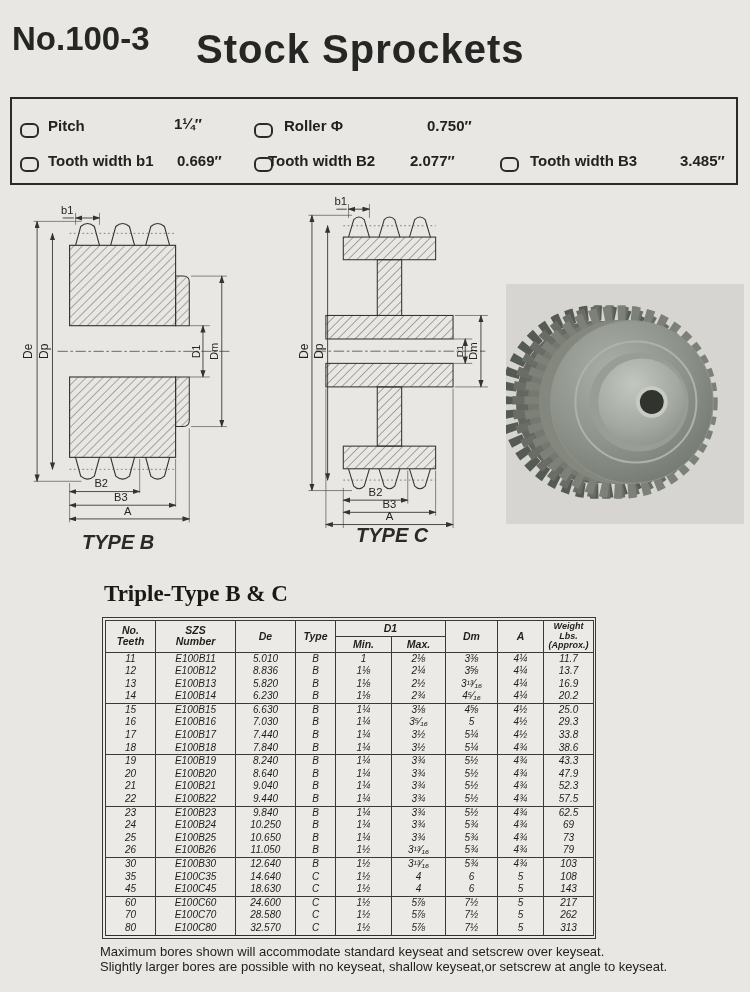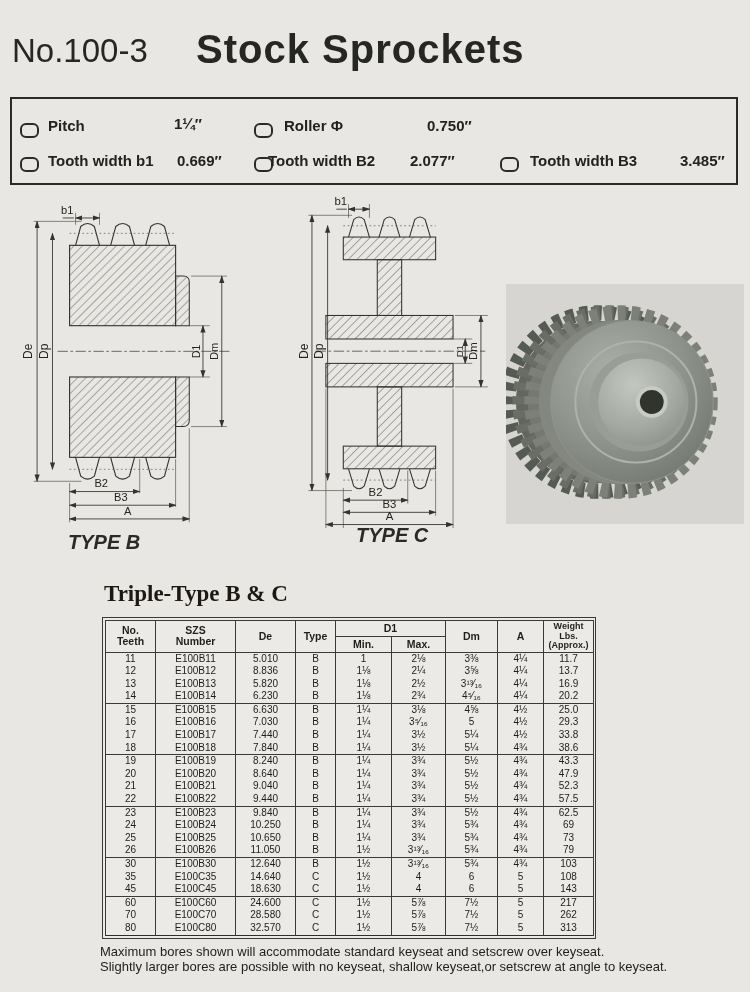--- a/index.html
+++ b/index.html
@@ -1,29 +1,29 @@
 <!DOCTYPE html>
 <html><head>
 <meta charset="utf-8">
 <style>
   html,body{margin:0;padding:0;background:#cfcecb;}
   #page{position:relative;width:750px;height:992px;background:#e8e7e3;
         font-family:"Liberation Sans",sans-serif;color:#1e1e1c;overflow:hidden;}
-  .hdr-num{position:absolute;left:12px;top:32px;font-size:33px;font-weight:normal;color:#262624;}
+  .hdr-num{position:absolute;left:12px;top:20px;font-size:33px;font-weight:bold;color:#262624;}
   .hdr-title{position:absolute;left:196px;top:27px;font-size:40px;font-weight:bold;
              letter-spacing:1px;color:#262624;}
   .spec-box{position:absolute;left:10px;top:97px;width:724px;height:84px;border:2px solid #2a2a2a;}
   .spec-cb{position:absolute;width:15px;height:11px;border:2px solid #2a2a2a;border-radius:6px;}
   .spec-label,.spec-value{position:absolute;font-size:15px;font-weight:bold;white-space:nowrap;color:#222220;}
   .diagram{position:absolute;}
   .dim-caption{position:absolute;font-size:20px;font-weight:bold;font-style:italic;color:#2a2a28;}
   .tbl-title{position:absolute;left:104px;top:581px;font-family:"Liberation Serif",serif;
              font-size:23px;font-weight:bold;color:#1c1812;}
   .table-wrap{position:absolute;left:102px;top:617px;width:488px;border:1px solid #3a3a3a;
-              padding:2px;background:#eceae6;}
+              padding:2px;background:#eceae6;font-style:italic;}
   table{border-collapse:collapse;width:100%;border:1.5px solid #2e2e2e;table-layout:fixed;}
   th{border:1px solid #3a3a3a;font-size:10.5px;font-weight:bold;padding:1px 0;
      white-space:pre-line;line-height:11px;color:#201f1d;}
   .th-weight{font-size:9px;line-height:9.5px;}
   td{border-left:1px solid #3a3a3a;border-right:1px solid #3a3a3a;font-size:10px;
      text-align:center;padding:0;line-height:12.6px;height:12.6px;white-space:nowrap;color:#1d1d1b;}
   tr.group-start td{border-top:1px solid #3a3a3a;}
   .notes{position:absolute;left:100px;top:944px;font-size:13px;line-height:15px;color:#222220;}
   svg text{font-family:"Liberation Sans",sans-serif;fill:#25251f;}
 </style>
@@ -111,21 +111,21 @@
       <line x1="58" y1="334" x2="140" y2="334" stroke="#33332f" stroke-width="1" marker-start="url(#arB)" marker-end="url(#arB)"></line>
       <text x="95" y="329" font-size="13" text-anchor="middle">B2</text>
       <line x1="182" y1="296" x2="182" y2="352" stroke="#55554f" stroke-width="0.8"></line>
       <line x1="58" y1="350" x2="182" y2="350" stroke="#33332f" stroke-width="1" marker-start="url(#arB)" marker-end="url(#arB)"></line>
       <text x="118" y="345" font-size="13" text-anchor="middle">B3</text>
       <line x1="198" y1="260" x2="198" y2="370" stroke="#55554f" stroke-width="0.8"></line>
       <line x1="58" y1="366" x2="198" y2="366" stroke="#33332f" stroke-width="1" marker-start="url(#arB)" marker-end="url(#arB)"></line>
       <text x="126" y="361" font-size="13" text-anchor="middle">A</text>
     </svg>
   </div>
-  <div class="dim-caption" style="left:68px;top:531px;">TYPE B</div>
+  <div class="dim-caption" style="left:82px;top:531px;">TYPE B</div>
 
   <div class="diagram" style="left:298px;top:197px;width:196px;">
     <svg viewBox="0 0 225 384" width="196">
       <defs>
         <pattern id="hatchC" patternUnits="userSpaceOnUse" width="7" height="7" patternTransform="rotate(45)">
           <line x1="0" y1="0" x2="0" y2="7" stroke="#4a4a46" stroke-width="1"></line>
         </pattern>
         <marker id="arC" markerWidth="9" markerHeight="8" refX="8" refY="3" orient="auto-start-reverse" markerUnits="userSpaceOnUse">
           <path d="M0,0L9,3L0,6Z" fill="#33332f"></path>
         </marker>

